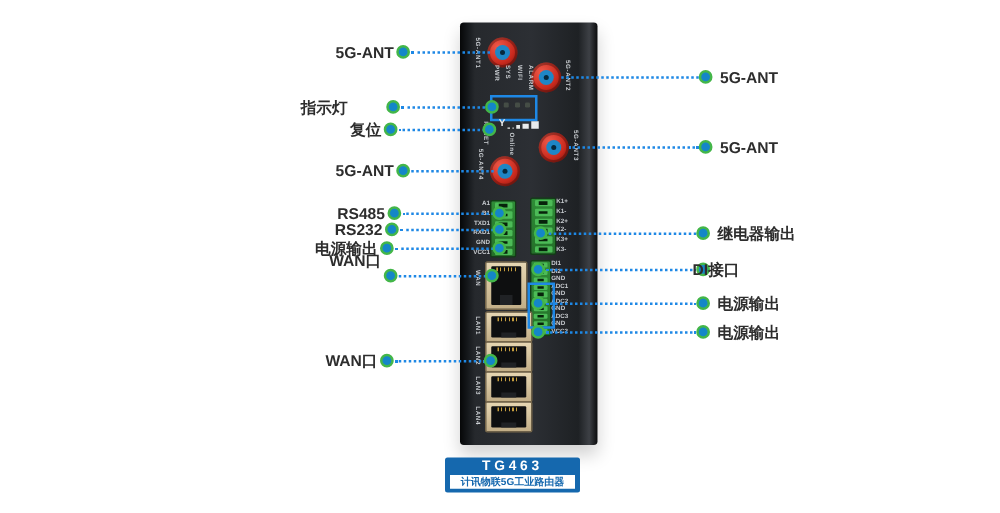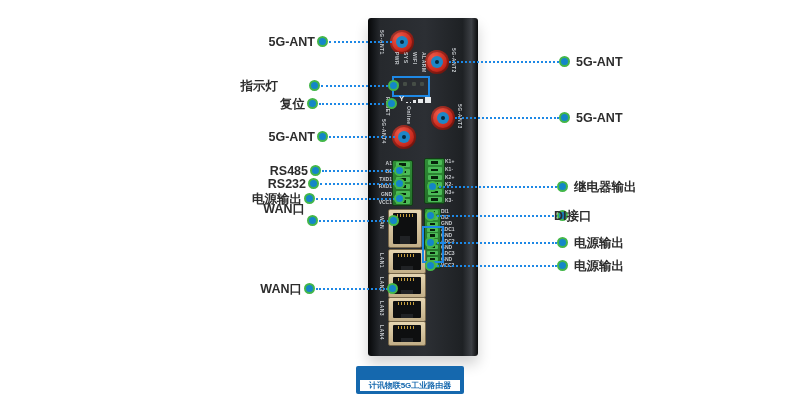--- a/index.html
+++ b/index.html
@@ -332,16 +332,17 @@
     <span class="c-label" style="left:574px;top:235px;">电源输出</span>
   </div>
   <div>
     <span class="c-dot" style="left:425px;top:260px;"></span>
     <span class="c-line" style="left:437px;top:265px;width:120px;"></span>
     <span class="c-dot" style="left:557px;top:260px;"></span>
     <span class="c-label" style="left:574px;top:258px;">电源输出</span>
   </div>
 
   <div class="badge">
+    <div class="badge-model">TG463</div>
     <div class="badge-name">计讯物联5G工业路由器</div>
   </div>
 
 </div>
 
 </body></html>

